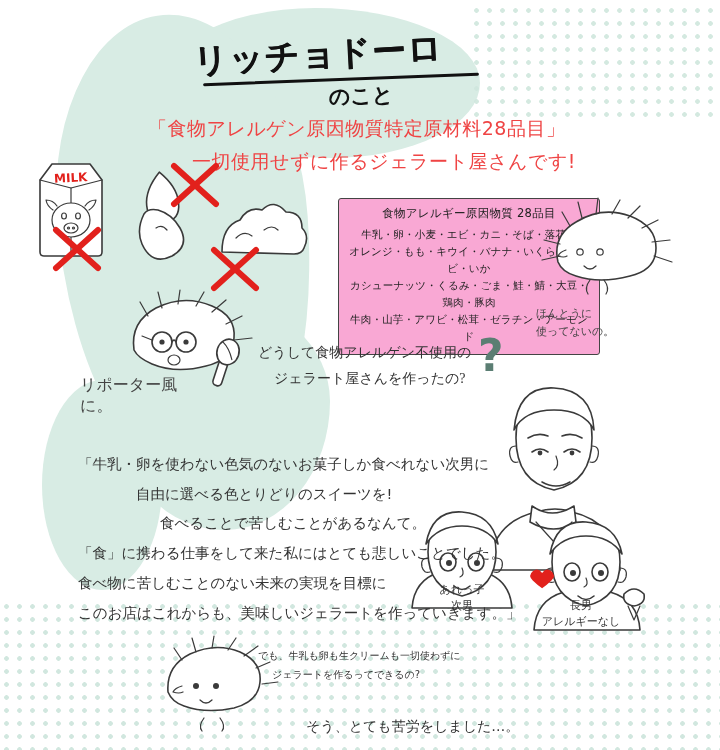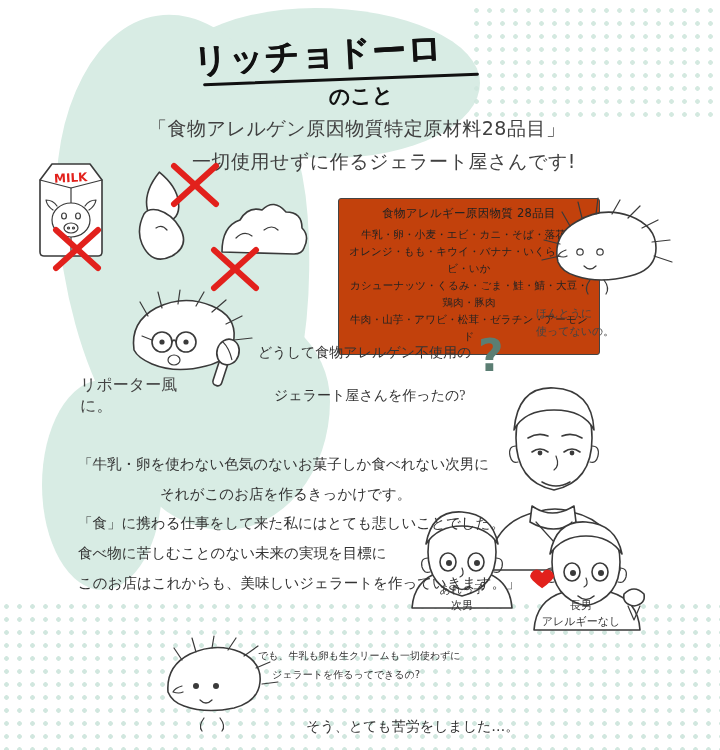--- a/index.html
+++ b/index.html
@@ -118,35 +118,35 @@
     background: #111;
     border-radius: 2px;
     transform: rotate(-2.2deg);
   }
 
   
   #headline {
     left: 148px;
     top: 112px;
     width: 480px;
-    color: #404040;
+    color: #ef4444;
     font-size: 19px;
     line-height: 1.75;
     letter-spacing: 0.5px;
   }
   #headline .l2 { display: block; padding-left: 44px; }
 
   
   #allergen-box {
     left: 338px;
     top: 198px;
     width: 248px;
     border: 1.5px solid #444;
     border-radius: 3px;
-    background: #c2410c;
+    background: #f9a8d4;
     padding: 7px 6px 9px 6px;
     text-align: center;
   }
   #allergen-box .box-title {
     font-size: 11.5px;
     color: #222;
     margin-bottom: 5px;
     letter-spacing: 0.3px;
   }
   #allergen-box .box-line {
@@ -162,21 +162,21 @@
     color: #333;
   }
   #q-interview {
     left: 258px;
     top: 340px;
     width: 230px;
     font-size: 14px;
     line-height: 1.85;
     font-family: Liberation Serif, serif;
   }
-  #q-interview .l2 { display:block; padding-left: 16px; margin-top: 17px; }
+  #q-interview .l2 { display:block; padding-left: 16px; }
 
   #qmark {
     left: 478px;
     top: 330px;
     font-size: 44px;
     font-weight: bold;
     color: #5b7e73;
   }
 
   #note-really {
@@ -440,21 +440,22 @@
     <div>あれっ子</div>
     <div>次男</div>
   </div>
   <div class="layer fam-label" id="label-first">
     <div>長男</div>
     <div>アレルギーなし</div>
   </div>
 
   <div class="layer hand" id="body-text">
     <span class="i0">「牛乳・卵を使わない色気のないお菓子しか食べれない次男に</span>
-    <span class="i2">それがこのお店を作るきっかけです。</span>
+    <span class="i1">自由に選べる色とりどりのスイーツを!</span>
+    <span class="i2">食べることで苦しむことがあるなんて。</span>
     <span class="i0">「食」に携わる仕事をして来た私にはとても悲しいことでした。</span>
     <span class="i0">食べ物に苦しむことのない未来の実現を目標に</span>
     <span class="i0">このお店はこれからも、美味しいジェラートを作っていきます。」</span>
   </div>
 
   <div class="layer" style="left:152px; top:636px;">
     <svg width="130" height="100" viewBox="0 0 130 100">
       <path class="ink white-fill" d="M16 56 q-2 -26 22 -38 q26 -12 50 -2 q22 10 20 30 q-2 20 -26 26 q-28 6 -50 -2 q-12 -4 -16 -14 z"></path>
       <path class="ink-thin" d="M30 24 l-8 -12 M44 16 l-4 -14 M60 12 l2 -12 M76 14 l8 -12 M92 20 l14 -10 M104 32 l14 -6 M110 48 l16 -2"></path>
       <circle cx="44" cy="50" r="3" fill="#3a3a3a"></circle>

